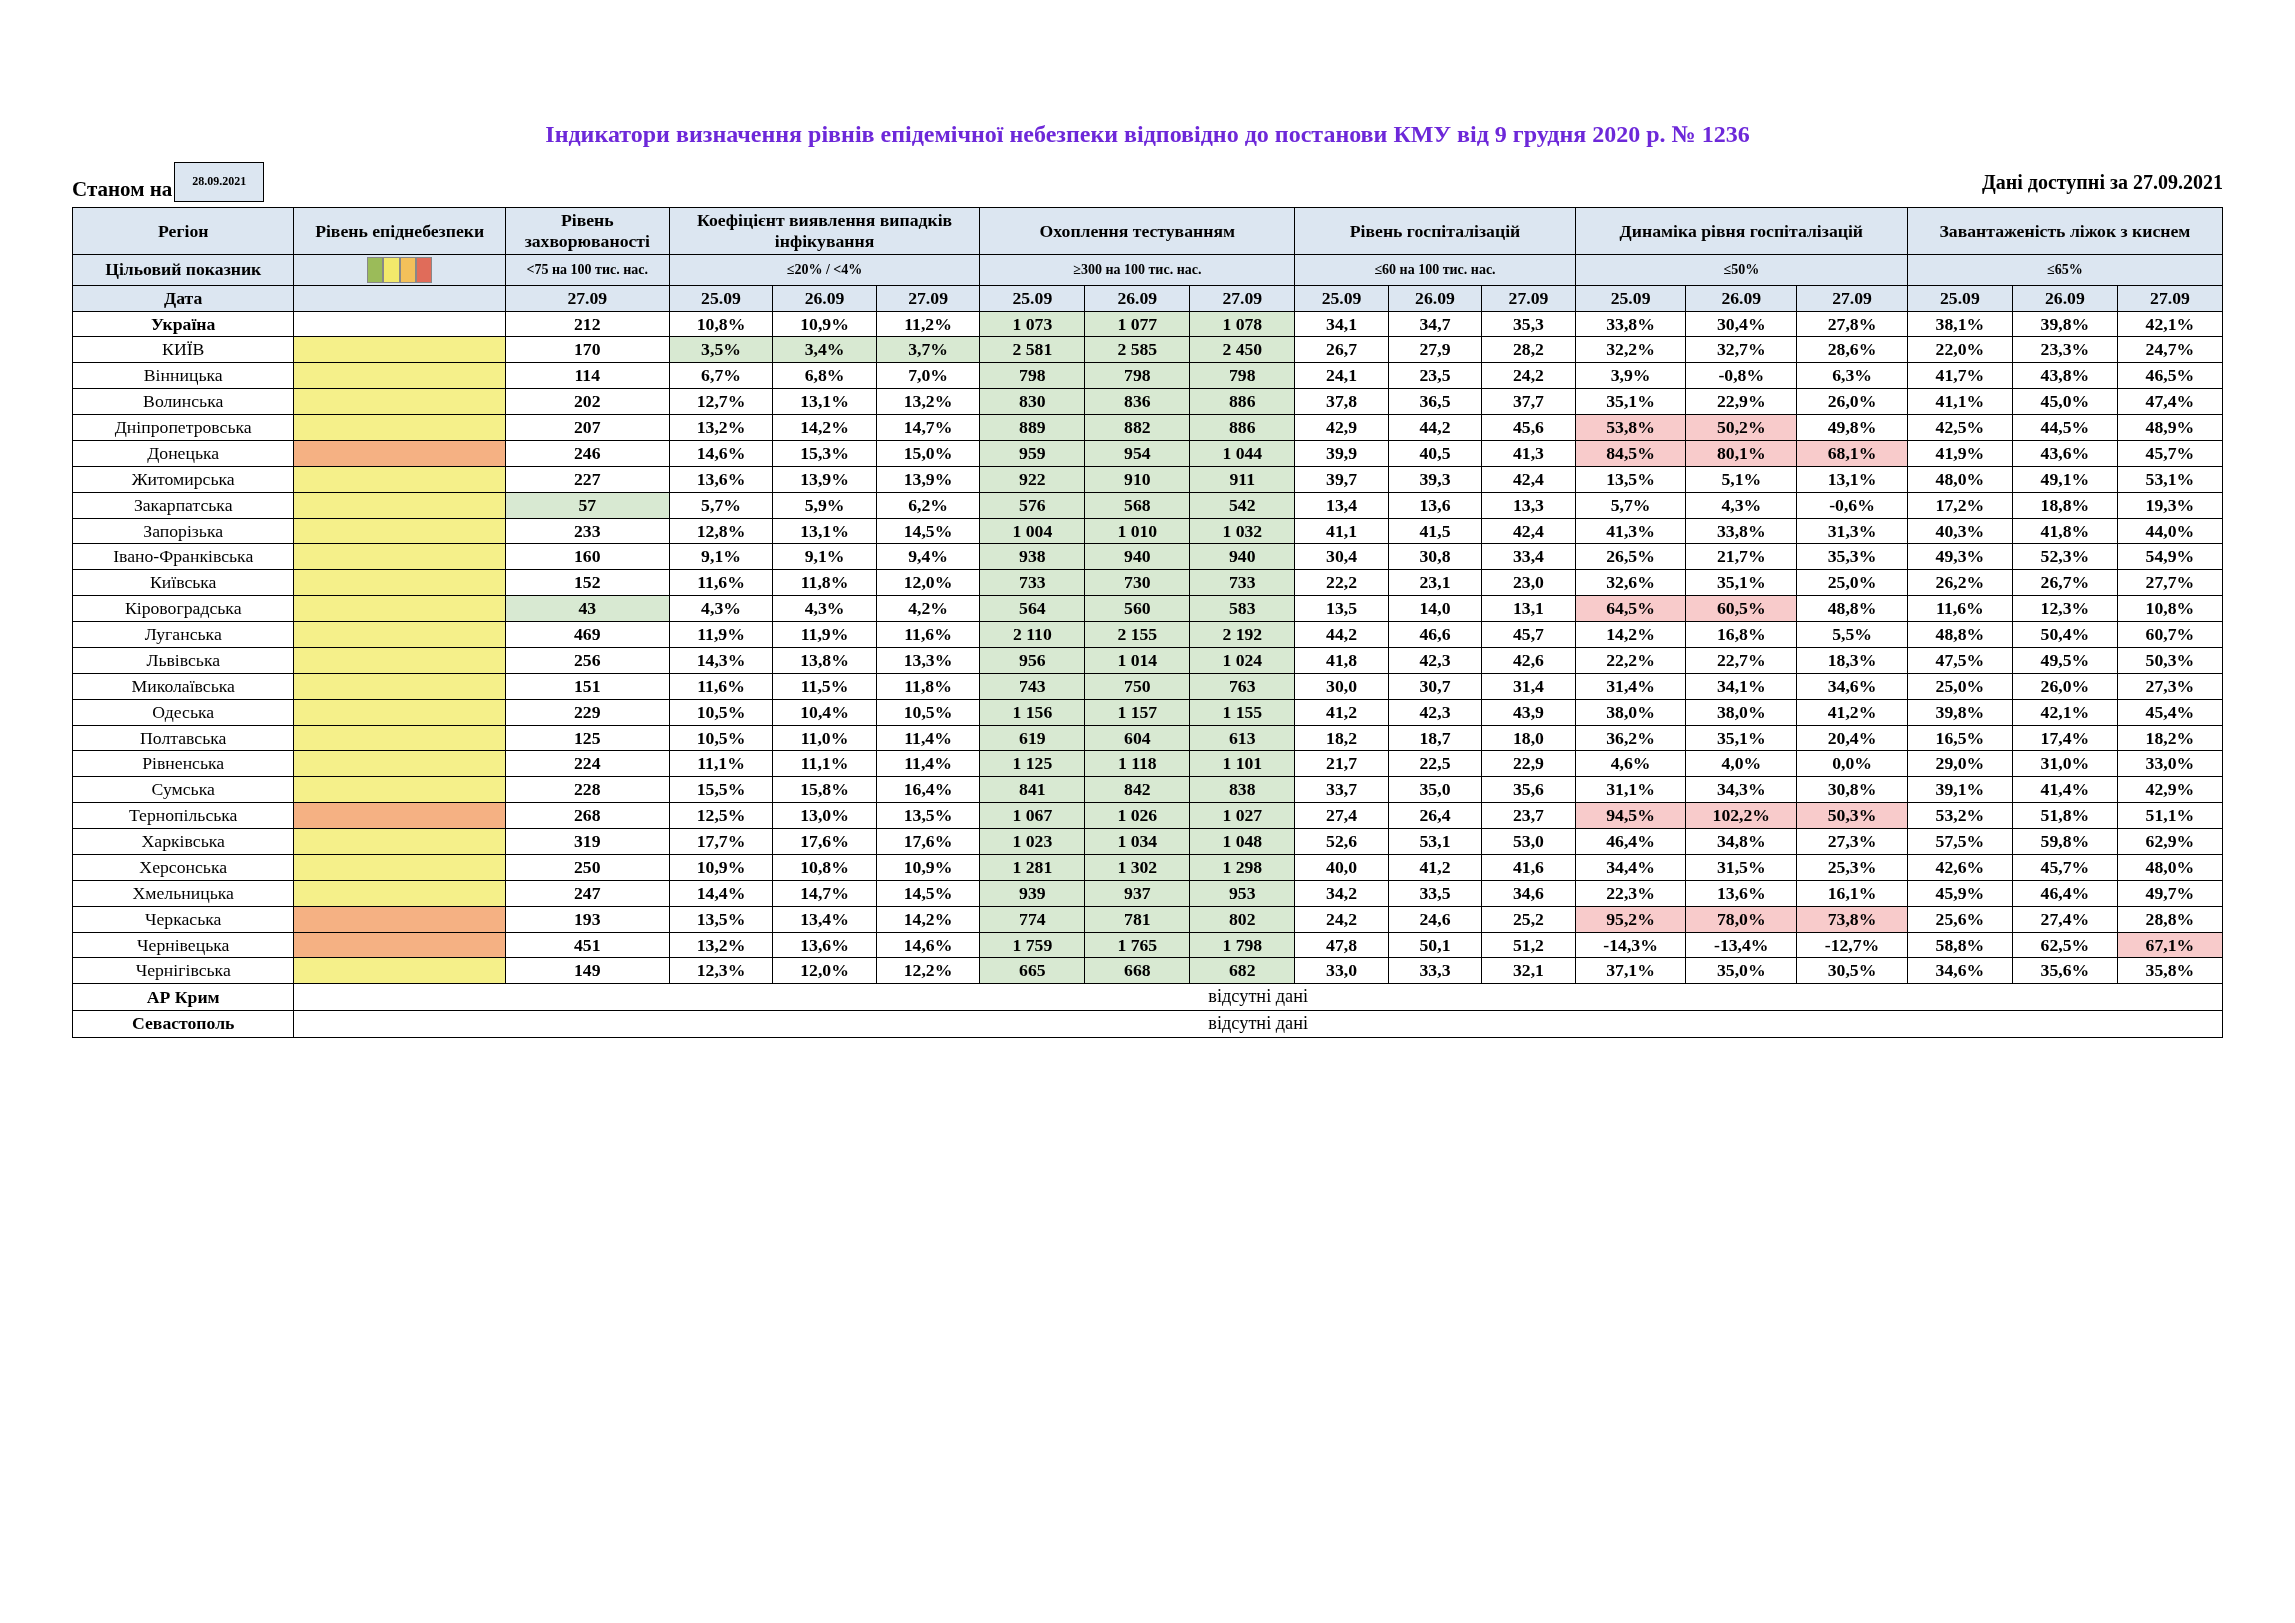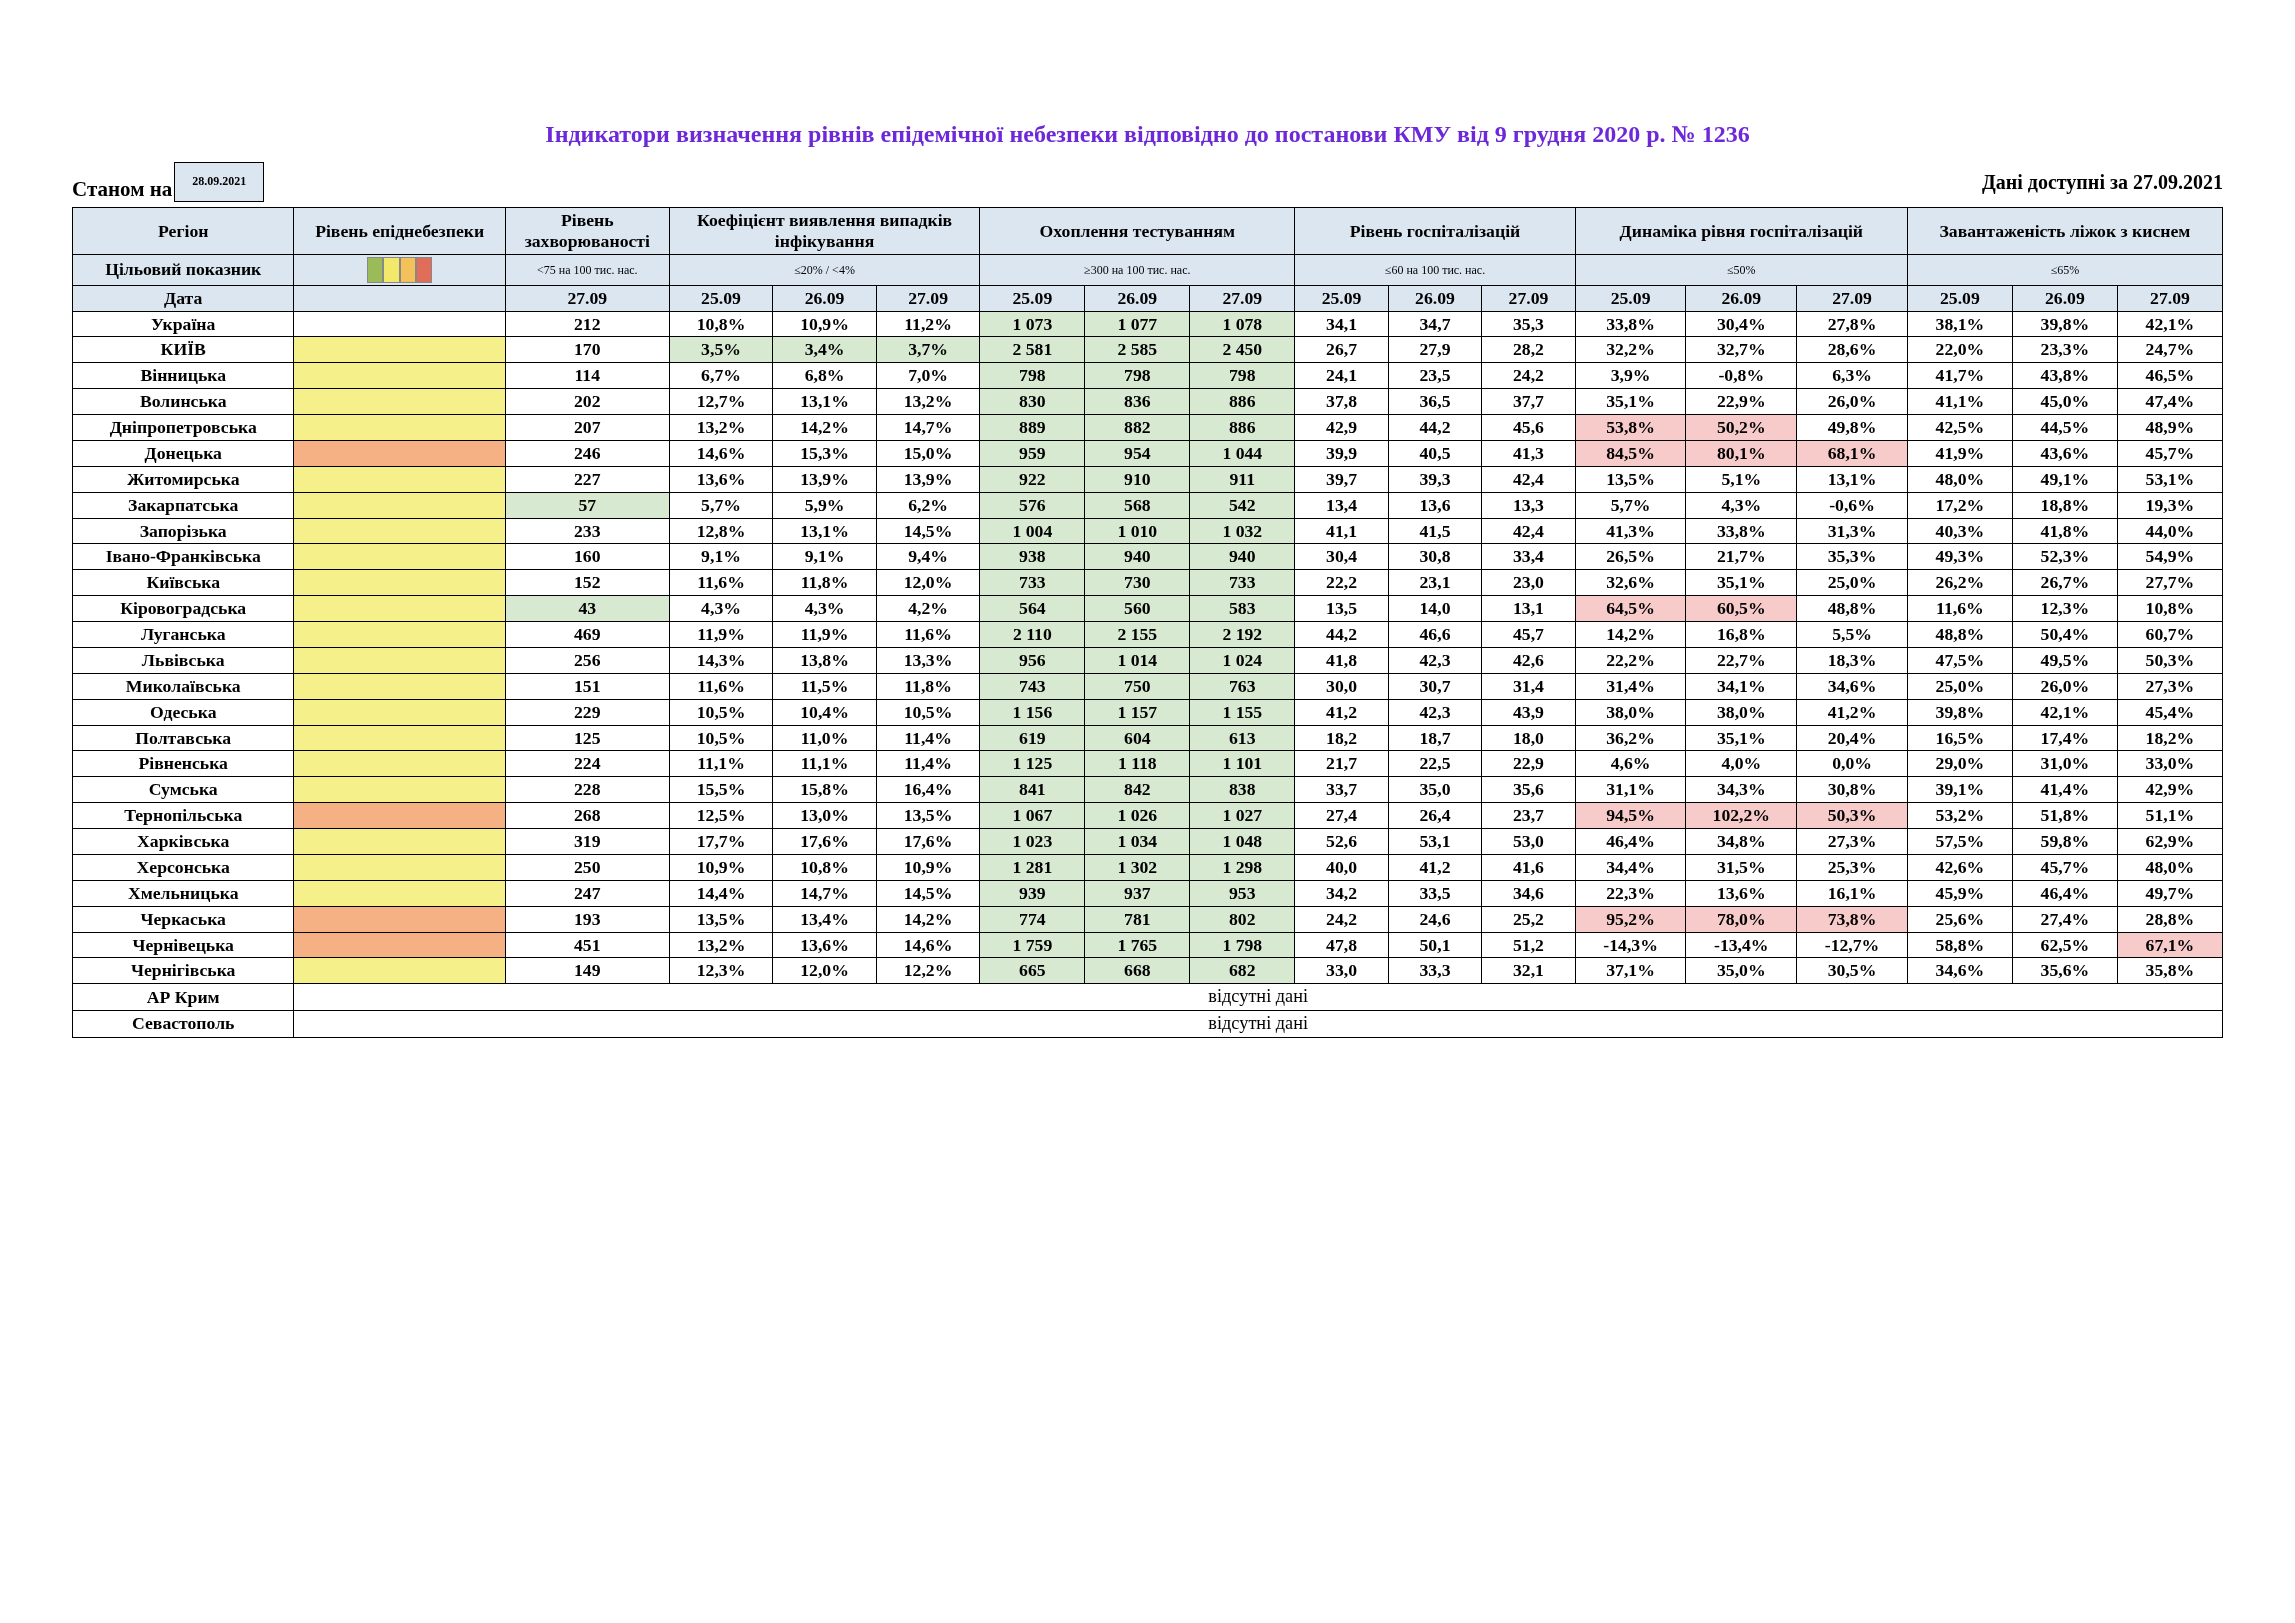--- a/index.html
+++ b/index.html
@@ -25,23 +25,23 @@
     table-layout:fixed;
   }
   table.grid td,table.grid th{
     border:0.7px solid #000;
     font-size:17.7px;
     text-align:center;
     padding:2px 1.3px;
     line-height:1.18;
   }
   thead td{background:#DCE6F1;font-weight:bold;font-size:18.3px;}
-  thead td.small{font-size:12px;font-weight:normal;}
+  thead td.small{font-size:14px;font-weight:bold;}
   td.region{
-    text-align:left;padding-left:9.2px;font-weight:bold;font-size:18.3px;
+    text-align:left;padding-left:9.2px;font-weight:normal;font-size:18.3px;
     background:#ffffff;
   }
   tbody td{font-weight:bold;}
   tr.ukr td{font-weight:bold;}
   .lvl{}
   .green{background:#D8E9D2;}
   .red{background:#F8CBCB;font-family:Liberation Serif, serif;}
   .yellow{background:#F5F08A;}
   .orange{background:#F5B183;}
   .none{background:#ffffff;}

